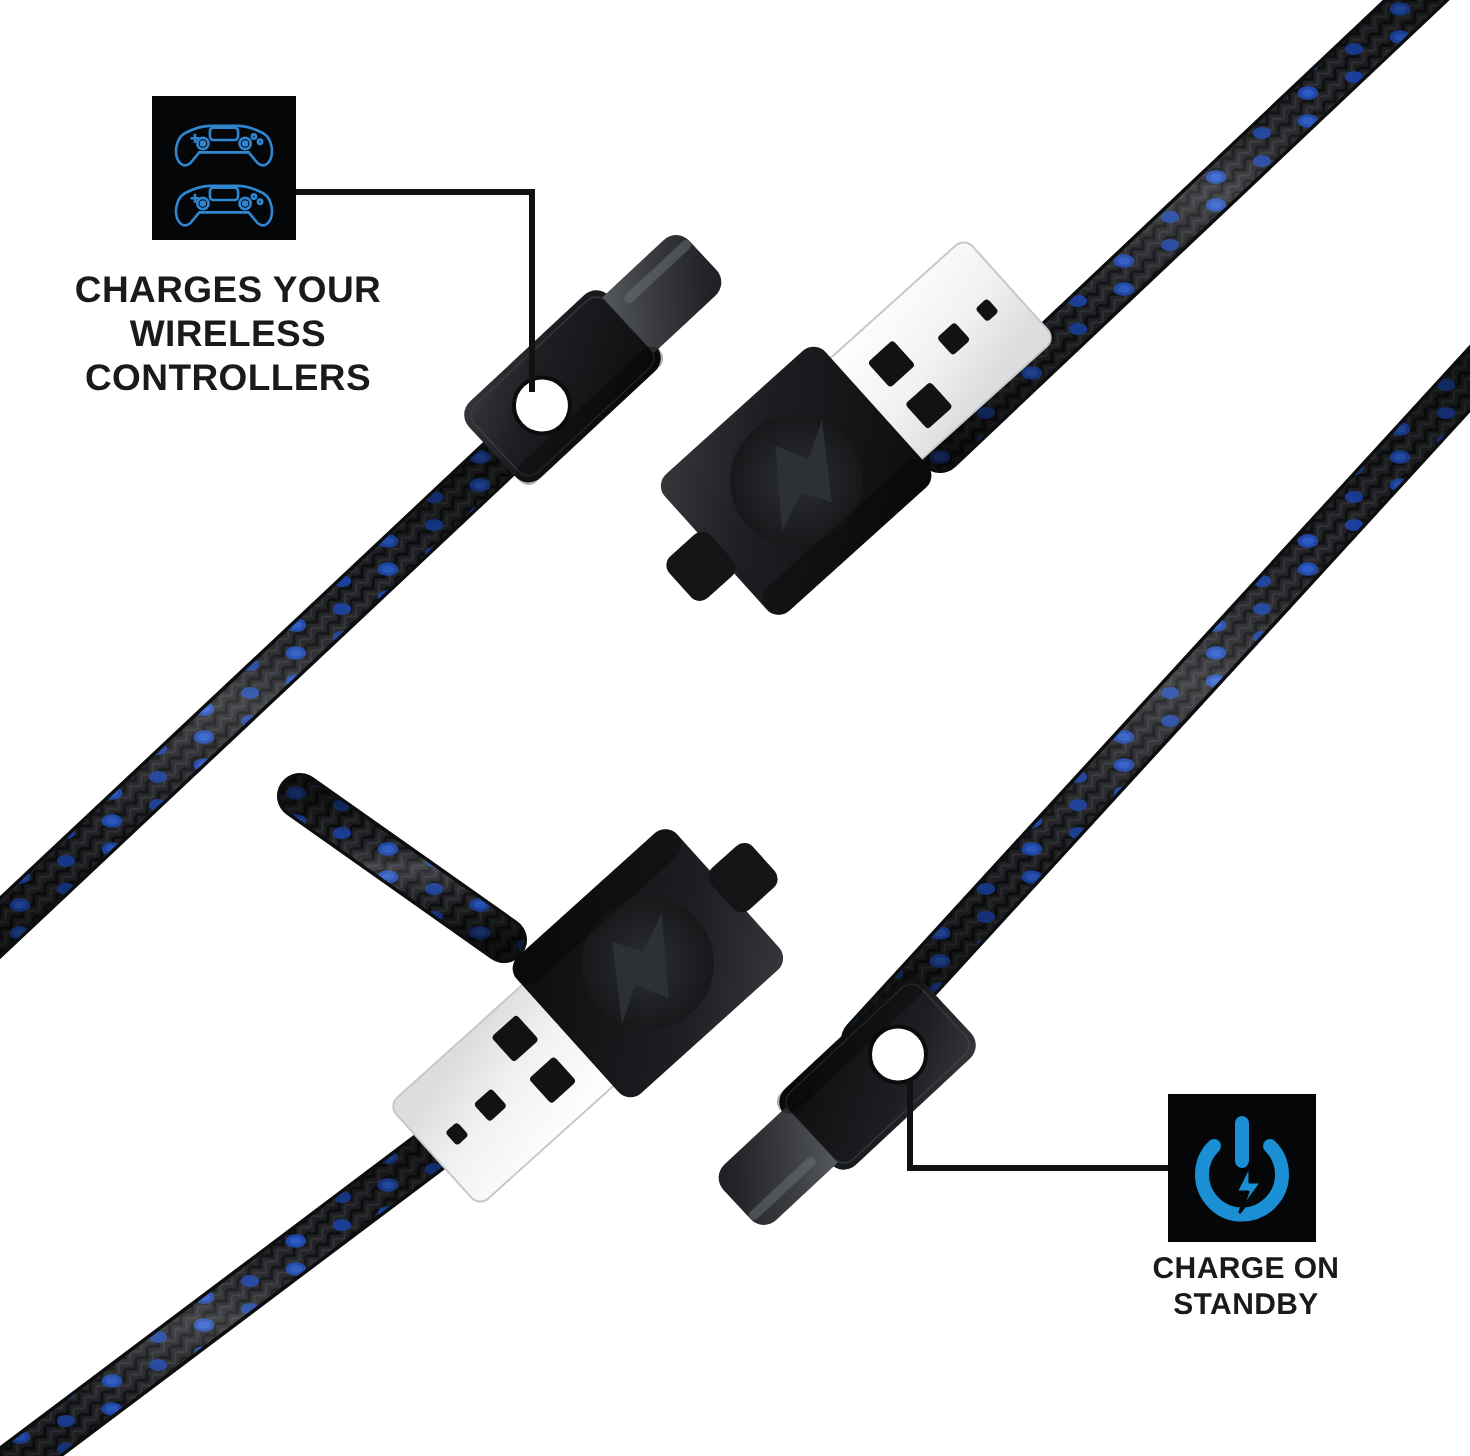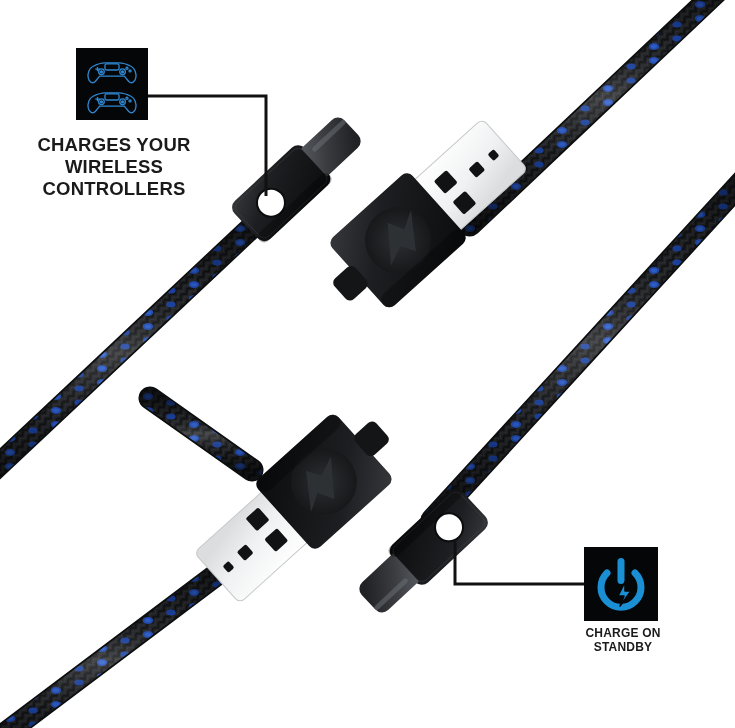--- a/index.html
+++ b/index.html
@@ -39,21 +39,21 @@
   #label-controllers {
     left: 22px;
     top: 134px;
     width: 184px;
     font-size: 18.5px;
   }
   #label-standby {
     left: 548px;
     top: 626px;
     width: 150px;
-    font-size: 12px;
+    font-size: 15px;
     text-align: center;
   }
 </style>
 </head>
 <body>
 
 <div id="stage">
 
   <svg id="scene" viewBox="0 0 735 728" xmlns="http://www.w3.org/2000/svg">
     <defs>

